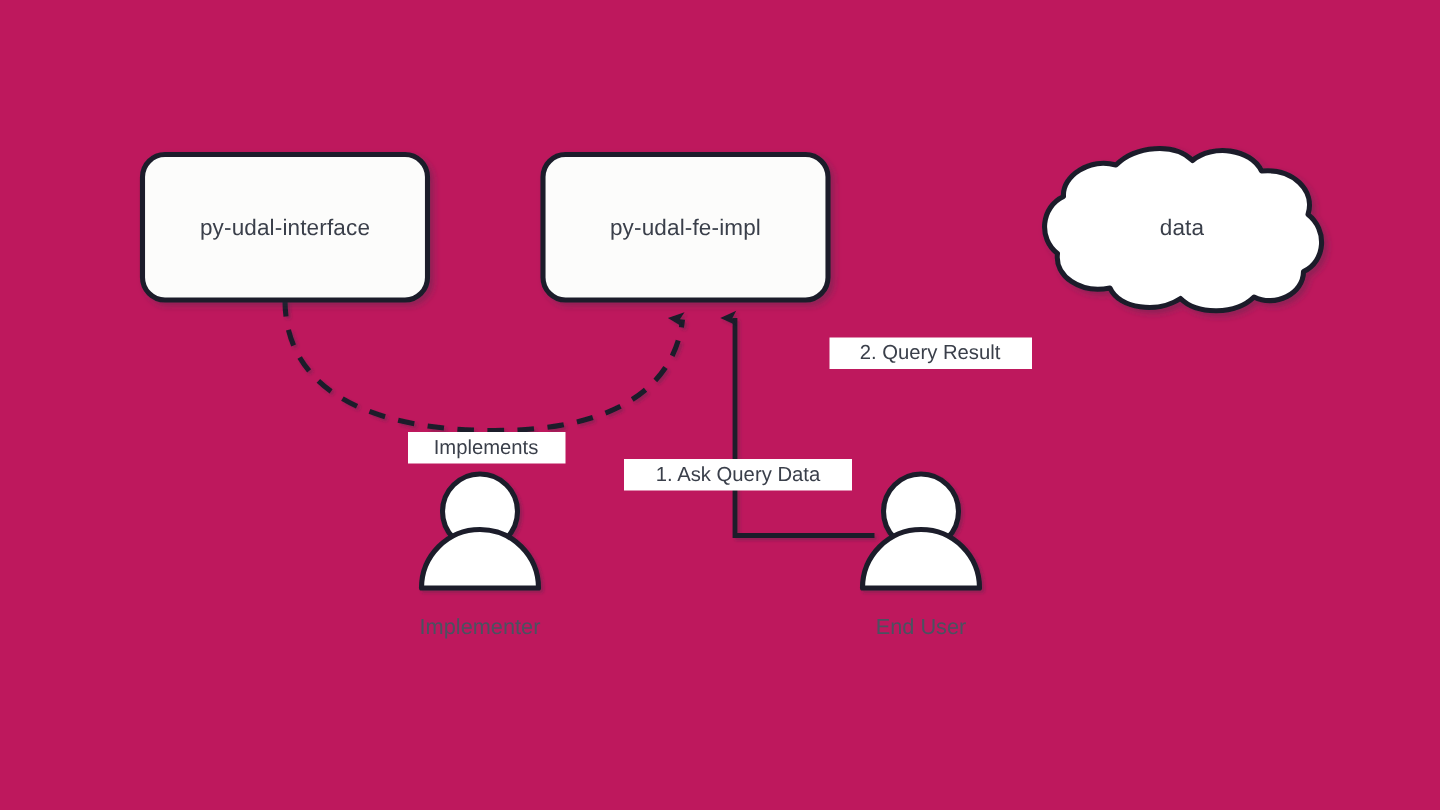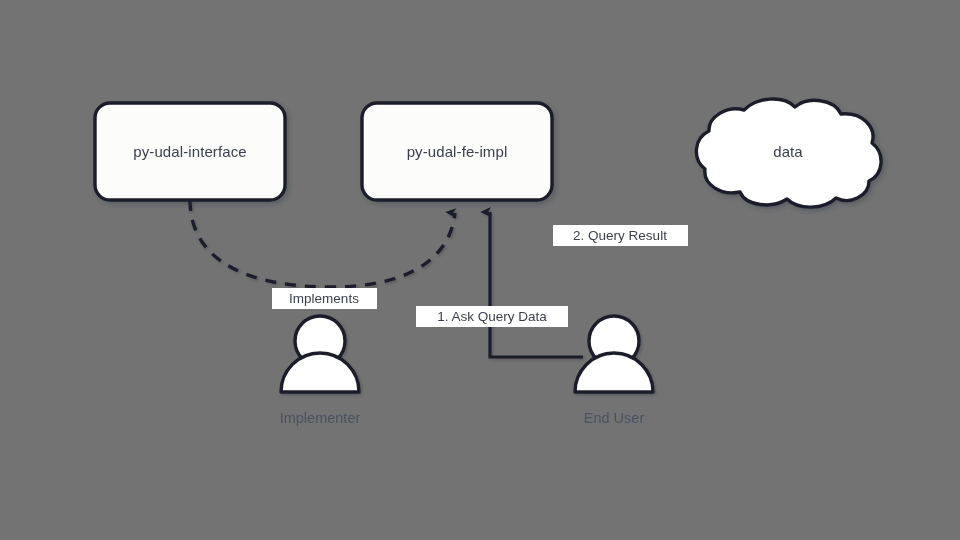--- a/index.html
+++ b/index.html
@@ -4,21 +4,21 @@
 <style>
   html, body {
     margin: 0;
     padding: 0;
     background: #ffffff;
   }
   #canvas {
     position: relative;
     width: 960px;
     height: 540px;
-    background: #737373;
+    background: #be185d;
     overflow: hidden;
     font-family: "Liberation Sans", sans-serif;
   }
   svg.layer {
     position: absolute;
     left: 0;
     top: 0;
     width: 960px;
     height: 540px;
     overflow: visible;

